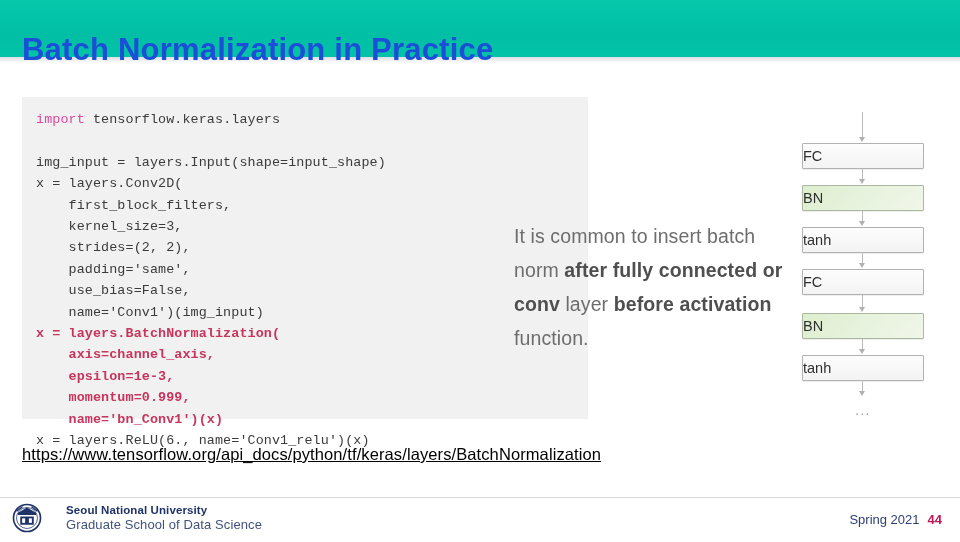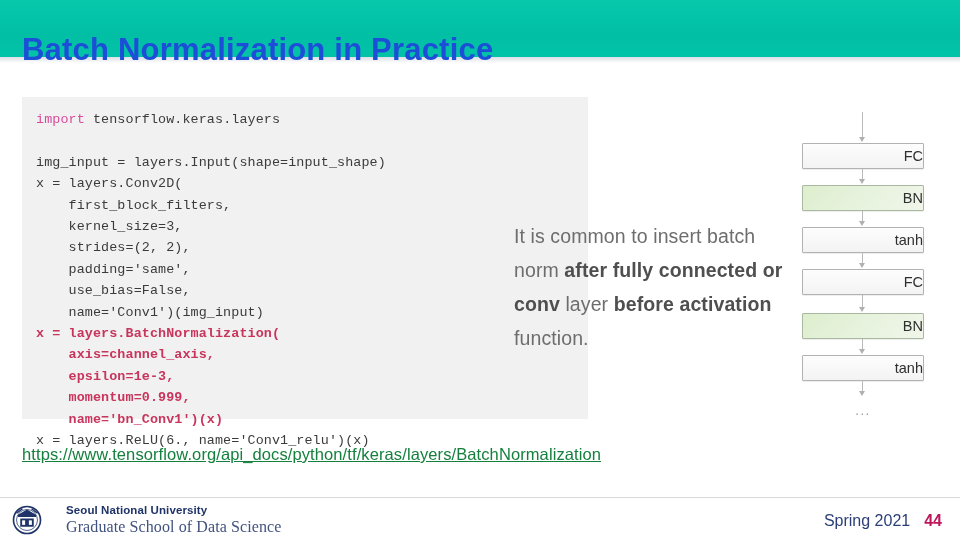--- a/index.html
+++ b/index.html
@@ -90,21 +90,21 @@
   .flow-box {
     position: absolute;
     left: 4px;
     width: 122px;
     height: 26px;
     box-sizing: border-box;
     border: 1px solid #b2b2b2;
     border-radius: 1px;
     display: flex;
     align-items: center;
-    justify-content: flex-end;
+    justify-content: flex-start;
     font-size: 14.5px;
     color: #2f2f2f;
     box-shadow: 0 1px 1px rgba(0,0,0,0.07);
   }
   .flow-box.plain {
     background: linear-gradient(180deg, #fdfdfd 0%, #f3f3f3 100%);
   }
   .flow-box.green {
     background: linear-gradient(135deg, #ddeecd 0%, #e6f2dc 45%, #f0f6ea 100%);
     border-color: #a9b9a0;
@@ -134,21 +134,21 @@
     color: #9a9a9a;
     letter-spacing: 1.5px;
   }
 
   
   #source-link {
     position: absolute;
     left: 22px;
     top: 445px;
     font-size: 16.5px;
-    color: #15803d;
+    color: #000000;
     letter-spacing: 0.1px;
     white-space: nowrap;
   }
 
   
   #footer-rule {
     position: absolute;
     left: 0;
     top: 497px;
     width: 960px;
@@ -169,33 +169,32 @@
     flex: none;
   }
   #brand-lines { line-height: 1.25; }
   #brand-name {
     font-size: 11.5px;
     font-weight: bold;
     color: #1f3368;
     letter-spacing: 0.1px;
   }
   #brand-school {
-    font-size: 16px;
+    font-size: 13px;
     color: #41527e;
     letter-spacing: 0.1px;
-    font-family: Liberation Serif, serif;
   }
   #footer-right {
     position: absolute;
     right: 18px;
     top: 512px;
     display: flex;
     align-items: baseline;
-    gap: 14px;
-    font-size: 16px;
+    gap: 8px;
+    font-size: 13px;
     color: #2b3f76;
   }
   #page-number { font-weight: bold; color: #be185d; }
 </style>
 </head>
 <body>
 
 <div id="header-band"></div>
 <div id="header-shadow"></div>
 <h1 id="slide-title">Batch Normalization in Practice</h1>

